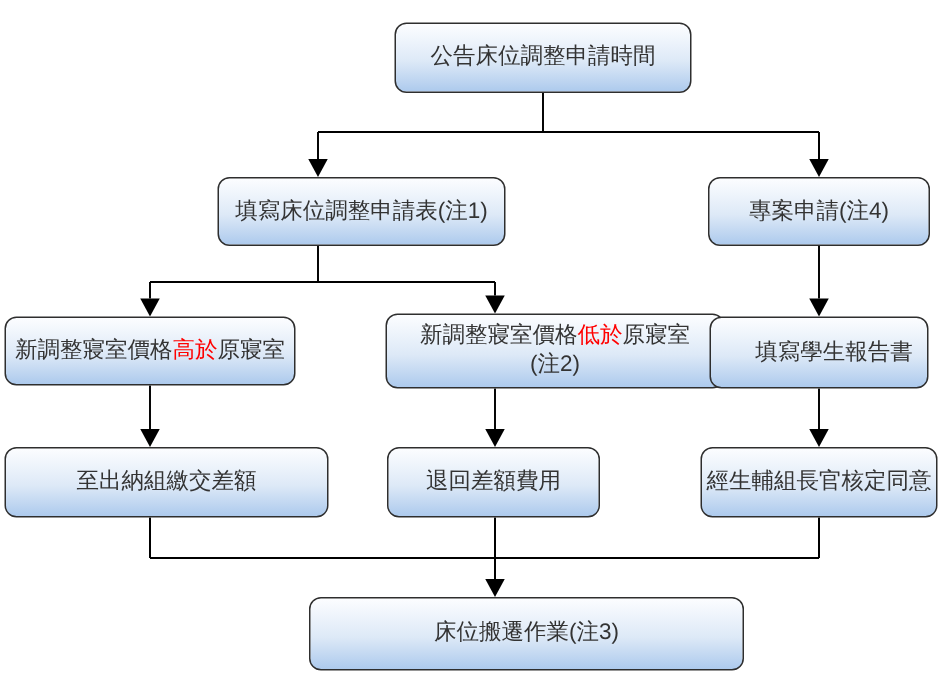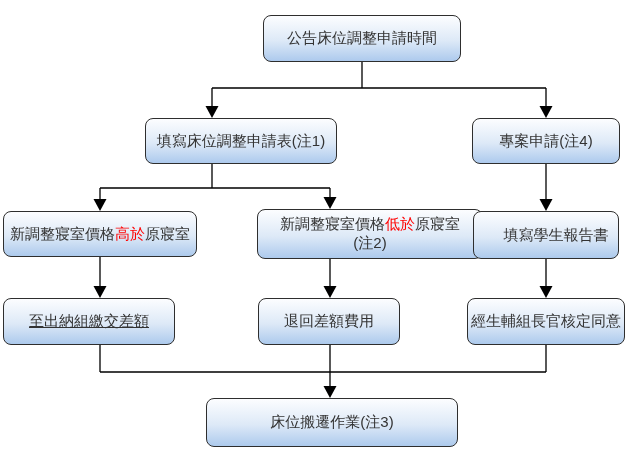--- a/index.html
+++ b/index.html
@@ -118,27 +118,27 @@
   <div class="node" style="left:233px; top:209px; width:226px; height:50px;margin-left:24px;">
     <span>
       <span>新調整寢室價格</span><span class="hl">低於</span><span>原寢室</span>
     </span>
     <span>(注2)</span>
   </div>
   <div class="node" style="left:473px; top:211px; width:146px; height:48px;padding-left:20px;">
     <span>填寫學生報告書</span>
   </div>
 
-  <div class="node" style="left:3px; top:298px; width:172px; height:47px;text-decoration:underline;">
+  <div class="node" style="left:3px; top:298px; width:216px; height:47px;">
     <span>至出納組繳交差額</span>
   </div>
   <div class="node" style="left:467px; top:298px; width:158px; height:47px;">
     <span>經生輔組長官核定同意</span>
   </div>
   <div class="node" style="left:258px; top:298px; width:142px; height:47px;">
     <span>退回差額費用</span>
   </div>
 
-  <div class="node" style="left:206px; top:398px; width:252px; height:49px;align-items:center;">
+  <div class="node" style="left:206px; top:398px; width:290px; height:49px;align-items:center;">
     <span>床位搬遷作業(注3)</span>
   </div>
 
 </div>
 
 </body></html>

